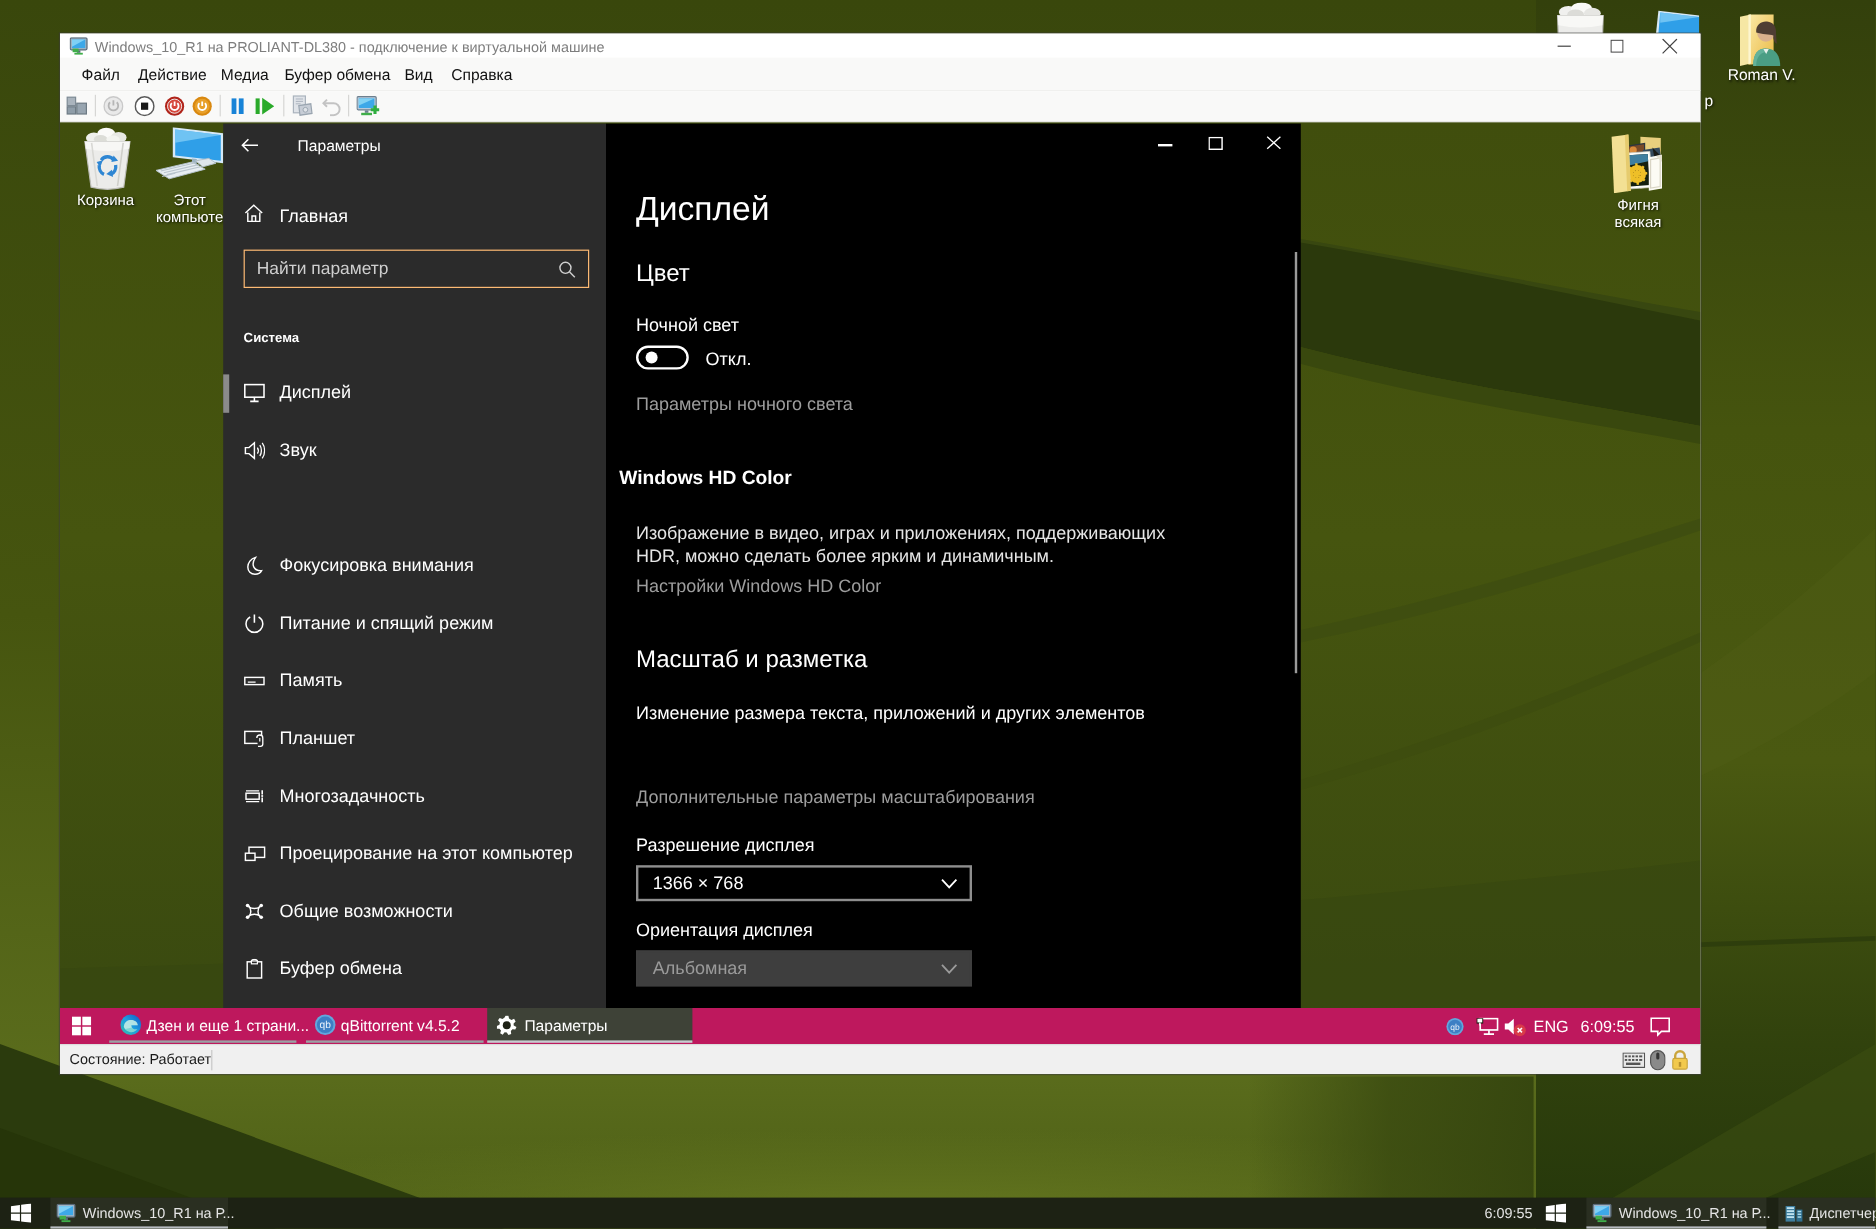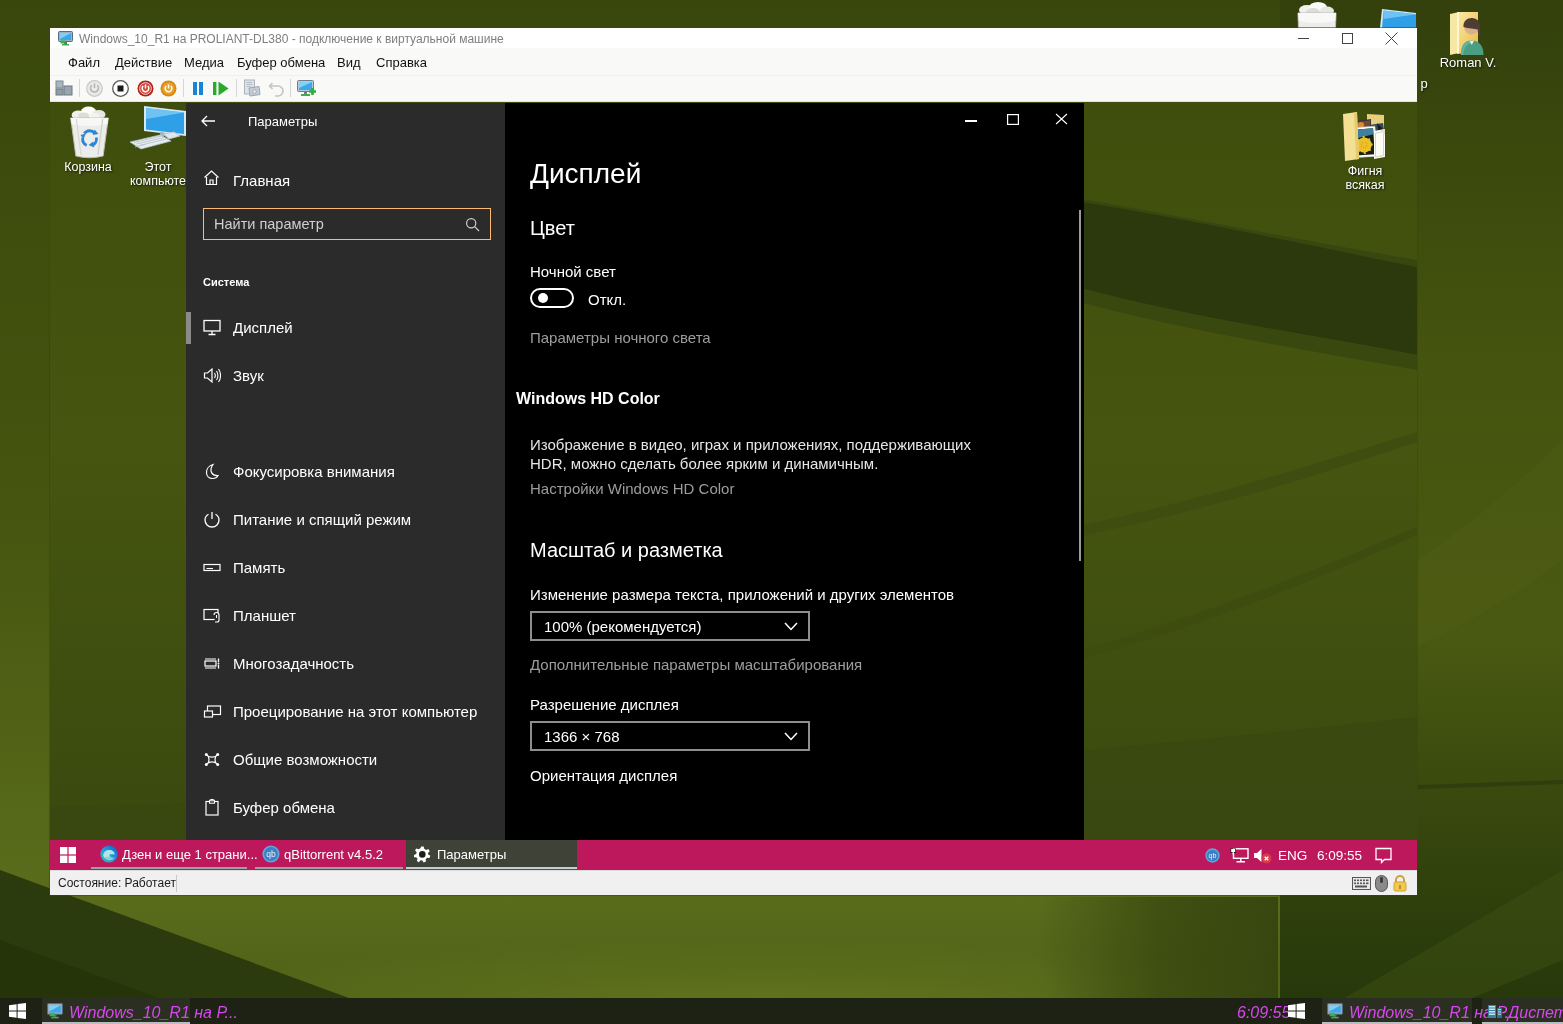--- a/index.html
+++ b/index.html
@@ -31,21 +31,21 @@
   .navrow { position:absolute; left:0; width:319px; height:48px; color:#fff; }
   .navrow .ntext { position:absolute; left:47px; top:14px; font-size:15px; }
   .navrow svg { position:absolute; left:17px; top:14px; }
   .graylink { color:#9d9d9d; font-size:15px; position:absolute; }
   .whitet { color:#fff; position:absolute; }
   .dd { position:absolute; left:25px; width:280px; height:30px; border:2px solid #8e8e8e; color:#fff; font-size:15px; }
   .dd .dtxt { position:absolute; left:12px; top:5px; }
   .dd svg { position:absolute; right:10px; top:9px; }
   
   #hosttb { position:absolute; left:0; top:998px; width:1563px; height:26px; background:#1d2214; }
-  .htext { color:#d946ef; font-size:16px; position:absolute; white-space:nowrap;font-style:italic; }
+  .htext { color:#e5e5e5; font-size:12px; position:absolute; white-space:nowrap; }
   
   .dlabel { position:absolute; color:#fff; font-size:12.5px; text-align:center; text-shadow:1px 1px 2px rgba(0,0,0,.75); white-space:nowrap; }
 </style>
 </head>
 <body>
 <svg id="hostwall" viewBox="0 0 1563 1024" preserveAspectRatio="none">
   <defs>
     <linearGradient id="m1g" x1="0" y1="0" x2="0" y2="1">
       <stop offset="0" stop-color="#39470c"></stop>
       <stop offset="0.5" stop-color="#46550f"></stop>
@@ -394,35 +394,35 @@
         <div class="abs" style="left:25px;top:185px;width:44px;height:20px;border:2px solid #fff;border-radius:10px">
           <div class="abs" style="left:6px;top:3px;width:10px;height:10px;border-radius:5px;background:#fff"></div>
         </div>
         <div class="whitet" style="left:83px;top:188px;font-size:15px">Откл.</div>
         <div class="graylink" style="left:25px;top:226px">Параметры ночного света</div>
         <div class="whitet" style="left:11px;top:287px;font-size:16px;font-weight:700">Windows HD Color</div>
         <div class="whitet" style="left:25px;top:333px;font-size:15px;line-height:18.5px;color:#e6e6e6">Изображение в видео, играх и приложениях, поддерживающих<br>HDR, можно сделать более ярким и динамичным.</div>
         <div class="graylink" style="left:25px;top:377px">Настройки Windows HD Color</div>
         <div class="whitet" style="left:25px;top:436px;font-size:20px;font-weight:300">Масштаб и разметка</div>
         <div class="whitet" style="left:25px;top:483px;font-size:15px">Изменение размера текста, приложений и других элементов</div>
-        <div class="dd" style="top:508px">
-          <div class="dtxt">100% (рекомендуется)</div>
-          <svg width="14" height="9" viewBox="0 0 14 9">
-              <path d="M1 1 L7 7.5 L13 1" stroke="#fff" stroke-width="1.5" fill="none"></path>
-            </svg>
-        </div>
         <div class="graylink" style="left:25px;top:553px">Дополнительные параметры масштабирования</div>
         <div class="whitet" style="left:25px;top:593px;font-size:15px">Разрешение дисплея</div>
         <div class="dd" style="top:618px">
           <div class="dtxt">1366 × 768</div>
           <svg width="14" height="9" viewBox="0 0 14 9">
               <path d="M1 1 L7 7.5 L13 1" stroke="#fff" stroke-width="1.5" fill="none"></path>
             </svg>
         </div>
         <div class="whitet" style="left:25px;top:664px;font-size:15px">Ориентация дисплея</div>
+        <div class="dd" style="top:689px;border-color:#3e3e3e;background:#3e3e3e;color:#9a9a9a">
+          <div class="dtxt">Альбомная</div>
+          <svg width="14" height="9" viewBox="0 0 14 9">
+              <path d="M1 1 L7 7.5 L13 1" stroke="#9a9a9a" stroke-width="1.5" fill="none"></path>
+            </svg>
+        </div>
         <div class="abs" style="left:574px;top:107px;width:2px;height:351px;background:#9a9a9a"></div>
       </div>
     </div>
     <div id="vmtaskbar">
       <svg class="abs" style="left:10px;top:7px" width="16" height="16" viewBox="0 0 16 16">
           <g fill="#fff">
             <rect x="0" y="0" width="7.4" height="7.4"></rect>
             <rect x="8.6" y="0" width="7.4" height="7.4"></rect>
             <rect x="0" y="8.6" width="7.4" height="7.4"></rect>
             <rect x="8.6" y="8.6" width="7.4" height="7.4"></rect>

